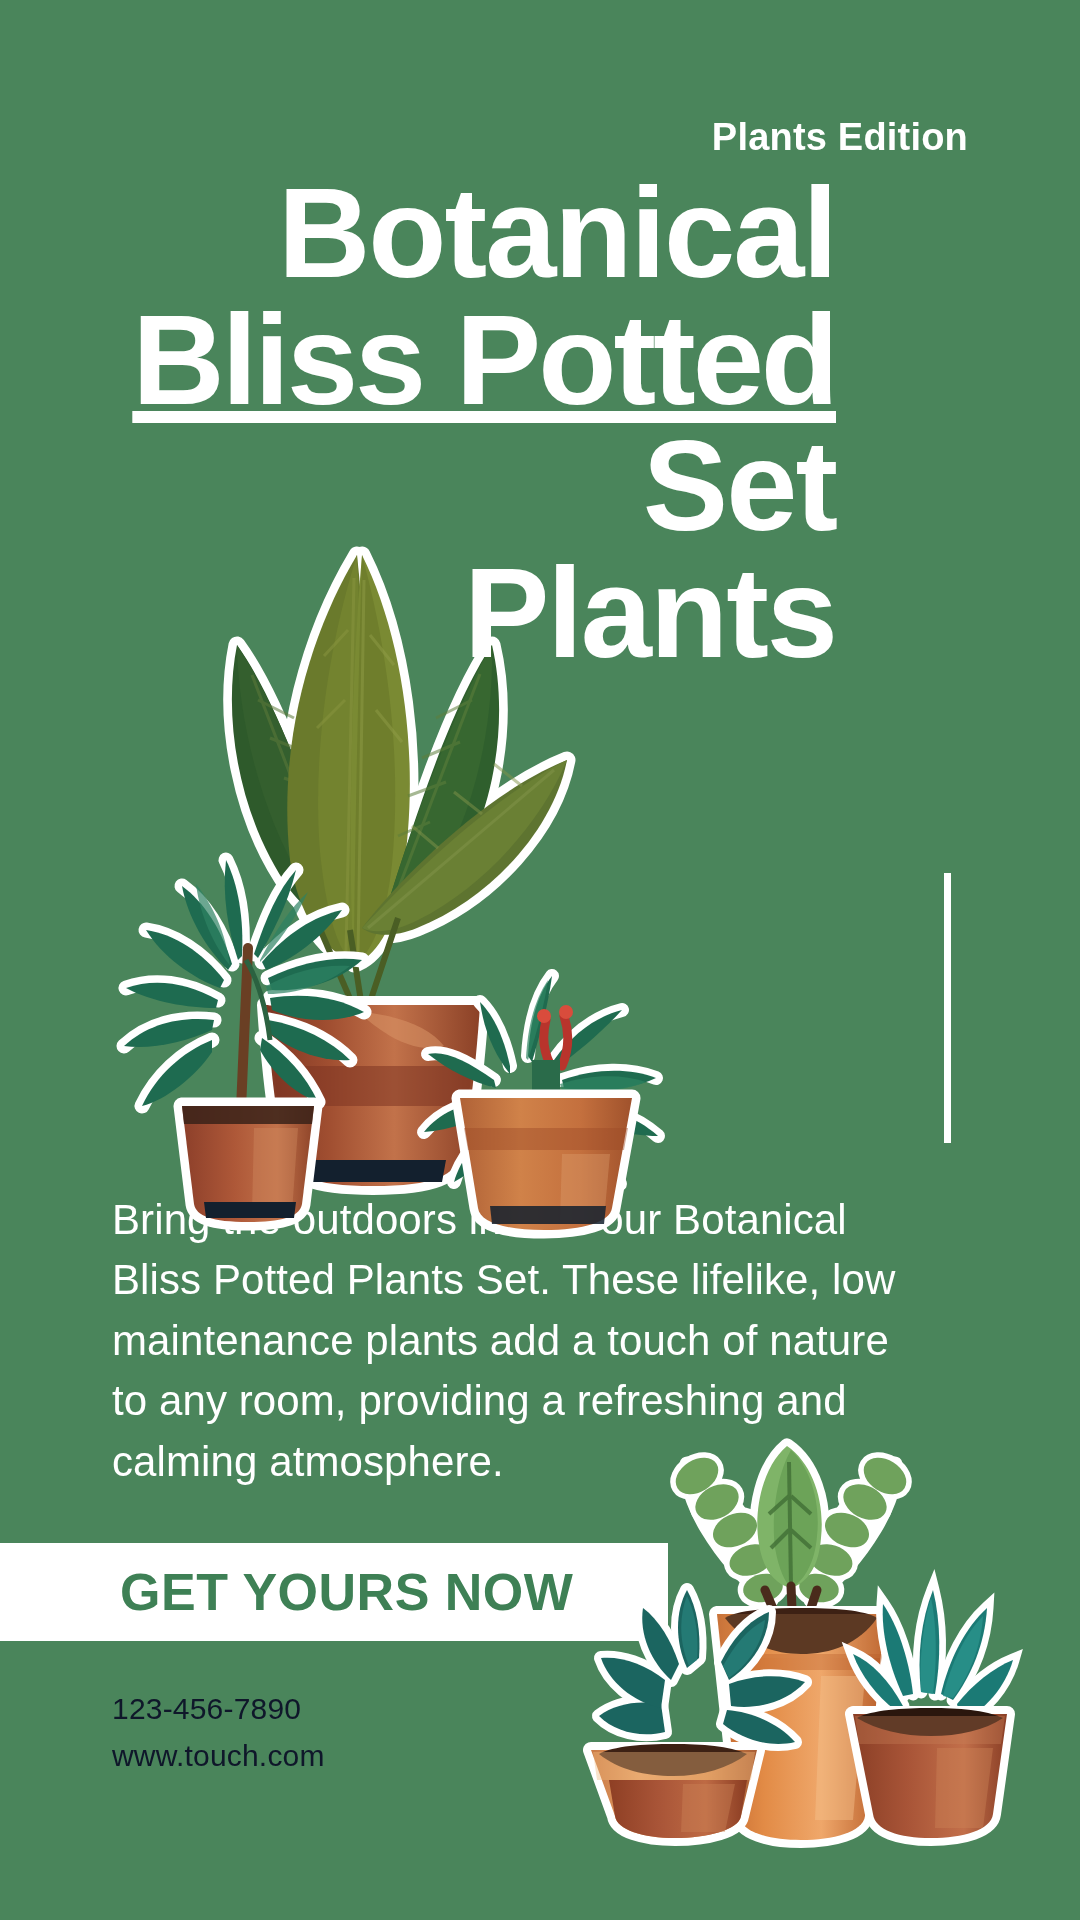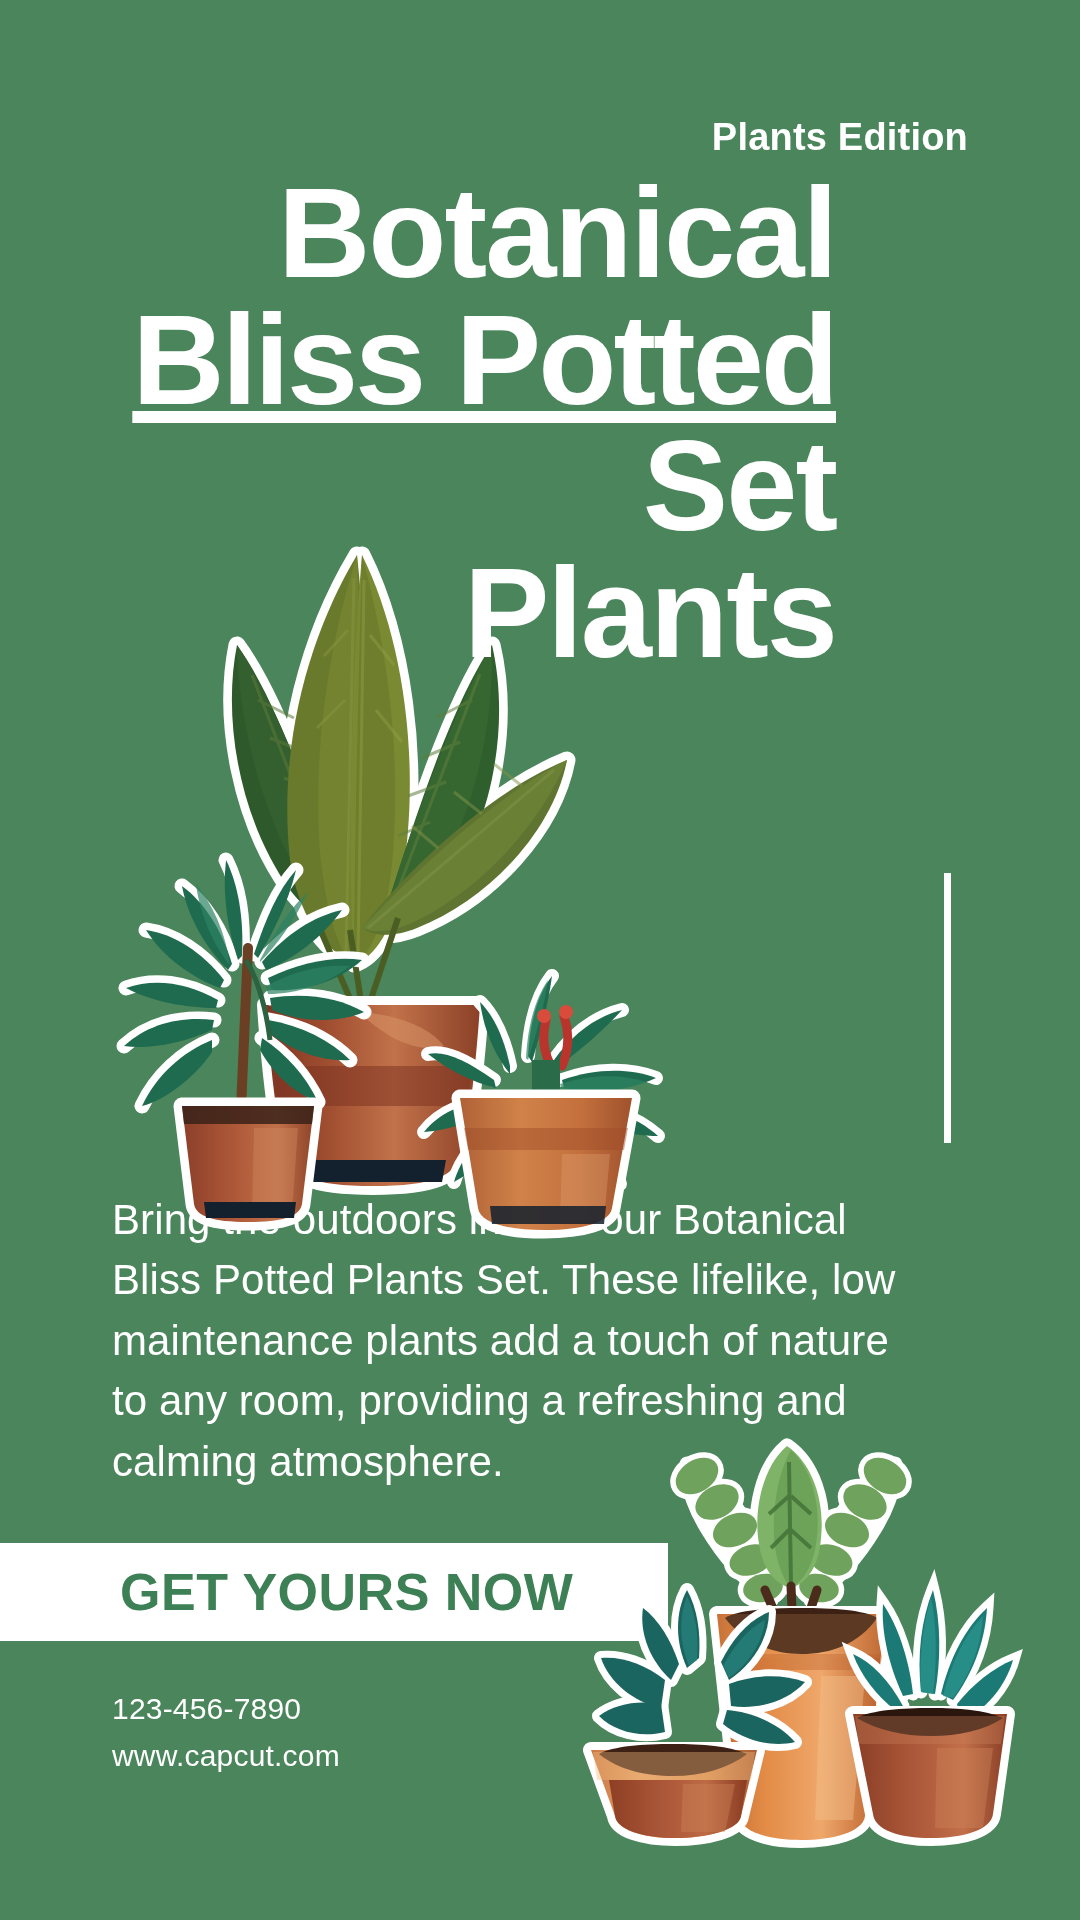--- a/index.html
+++ b/index.html
@@ -97,21 +97,21 @@
     margin-left:8px;
   }
 
   
   .contact {
     position:absolute;
     left:112px; top:1685px;
     z-index:6;
   }
   .contact-line {
-    color:#ffffff;
+    color:#0f172a;
     font-size:30px;
     line-height:47px;
     font-weight:400;
     letter-spacing:0.2px;
     white-space:nowrap;
   }
 
   
   .footer-art {
     position:absolute;
@@ -317,21 +317,21 @@
     </svg>
   </div>
 
   <div class="body-copy">Bring the outdoors in with our Botanical Bliss Potted Plants Set. These lifelike, low maintenance plants add a touch of nature to any room, providing a refreshing and calming atmosphere.</div>
 
   <div class="cta-band"></div>
   <div class="cta-label">GET YOURS NOW</div>
 
   <div class="contact">
     <div class="contact-line">123-456-7890</div>
-    <div class="contact-line">www.capcut.com</div>
+    <div class="contact-line">www.touch.com</div>
   </div>
 
   <div class="footer-art">
     <svg viewBox="0 0 440 430" xmlns="http://www.w3.org/2000/svg">
       <defs>
         <linearGradient id="fpA" x1="0" y1="0" x2="1" y2="0">
           <stop offset="0%" stop-color="#C97A45"></stop>
           <stop offset="30%" stop-color="#E6A26A"></stop>
           <stop offset="70%" stop-color="#D98E54"></stop>
           <stop offset="100%" stop-color="#A85D34"></stop>

